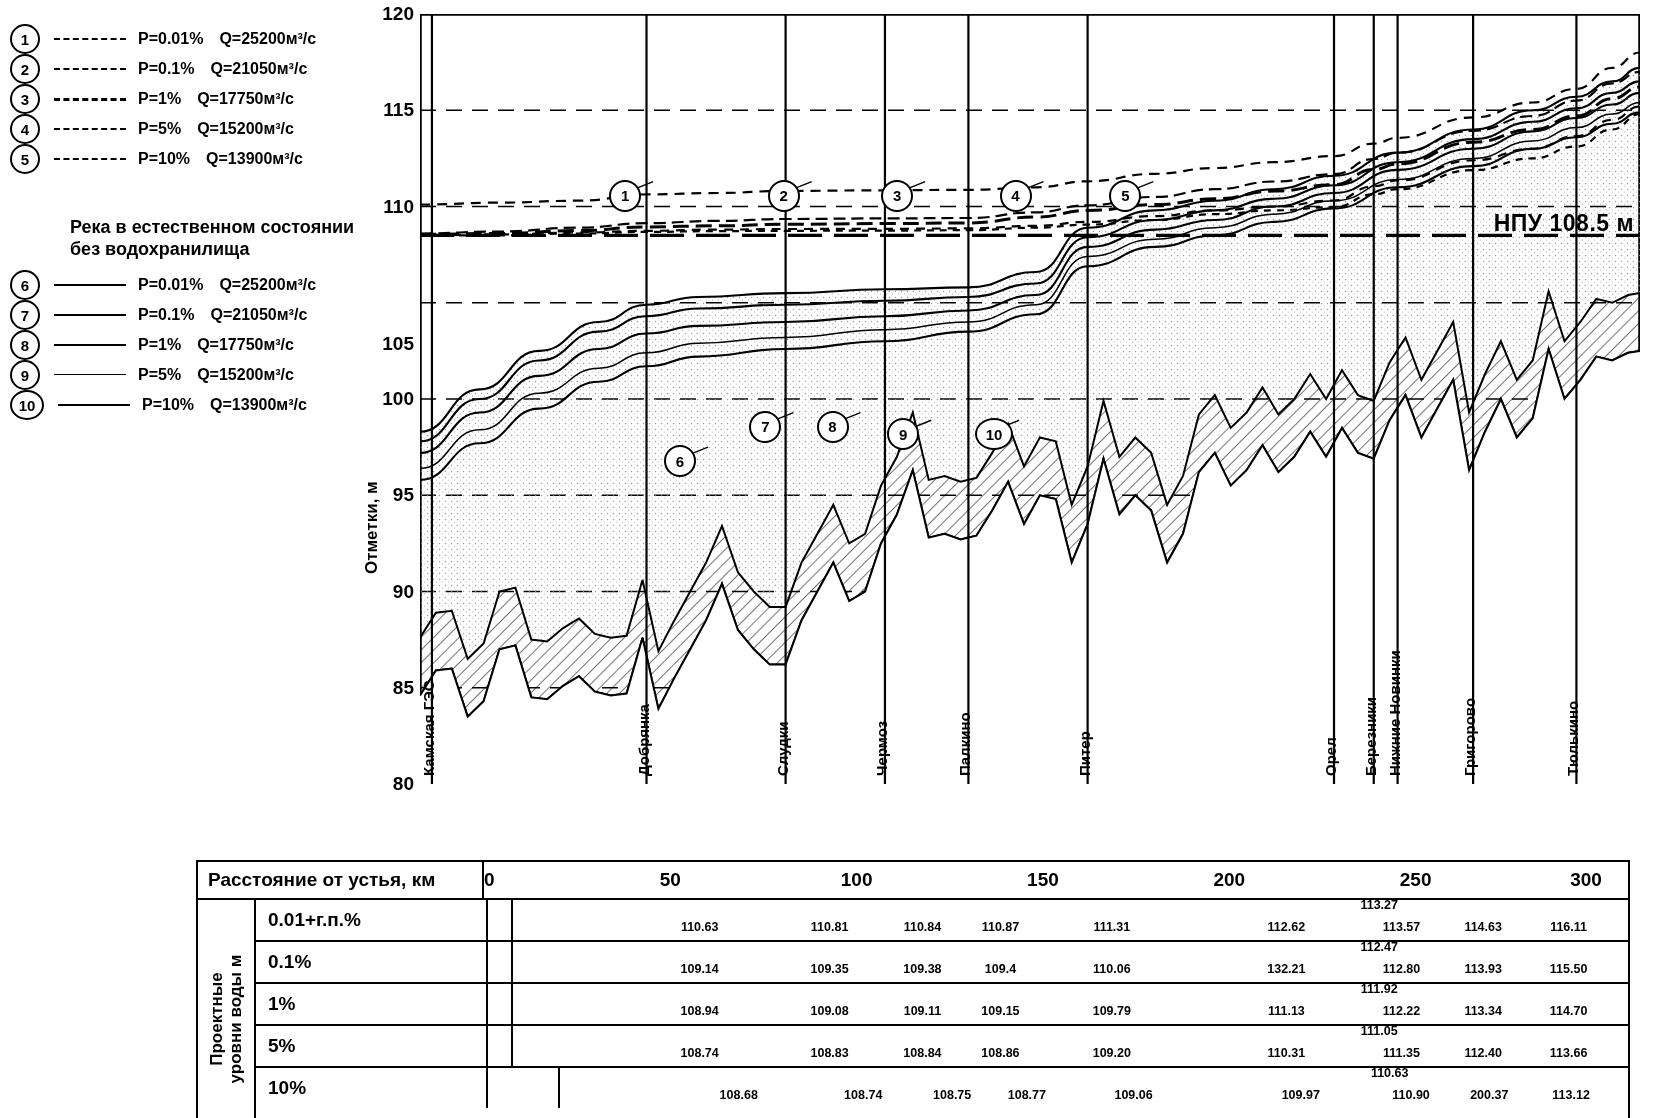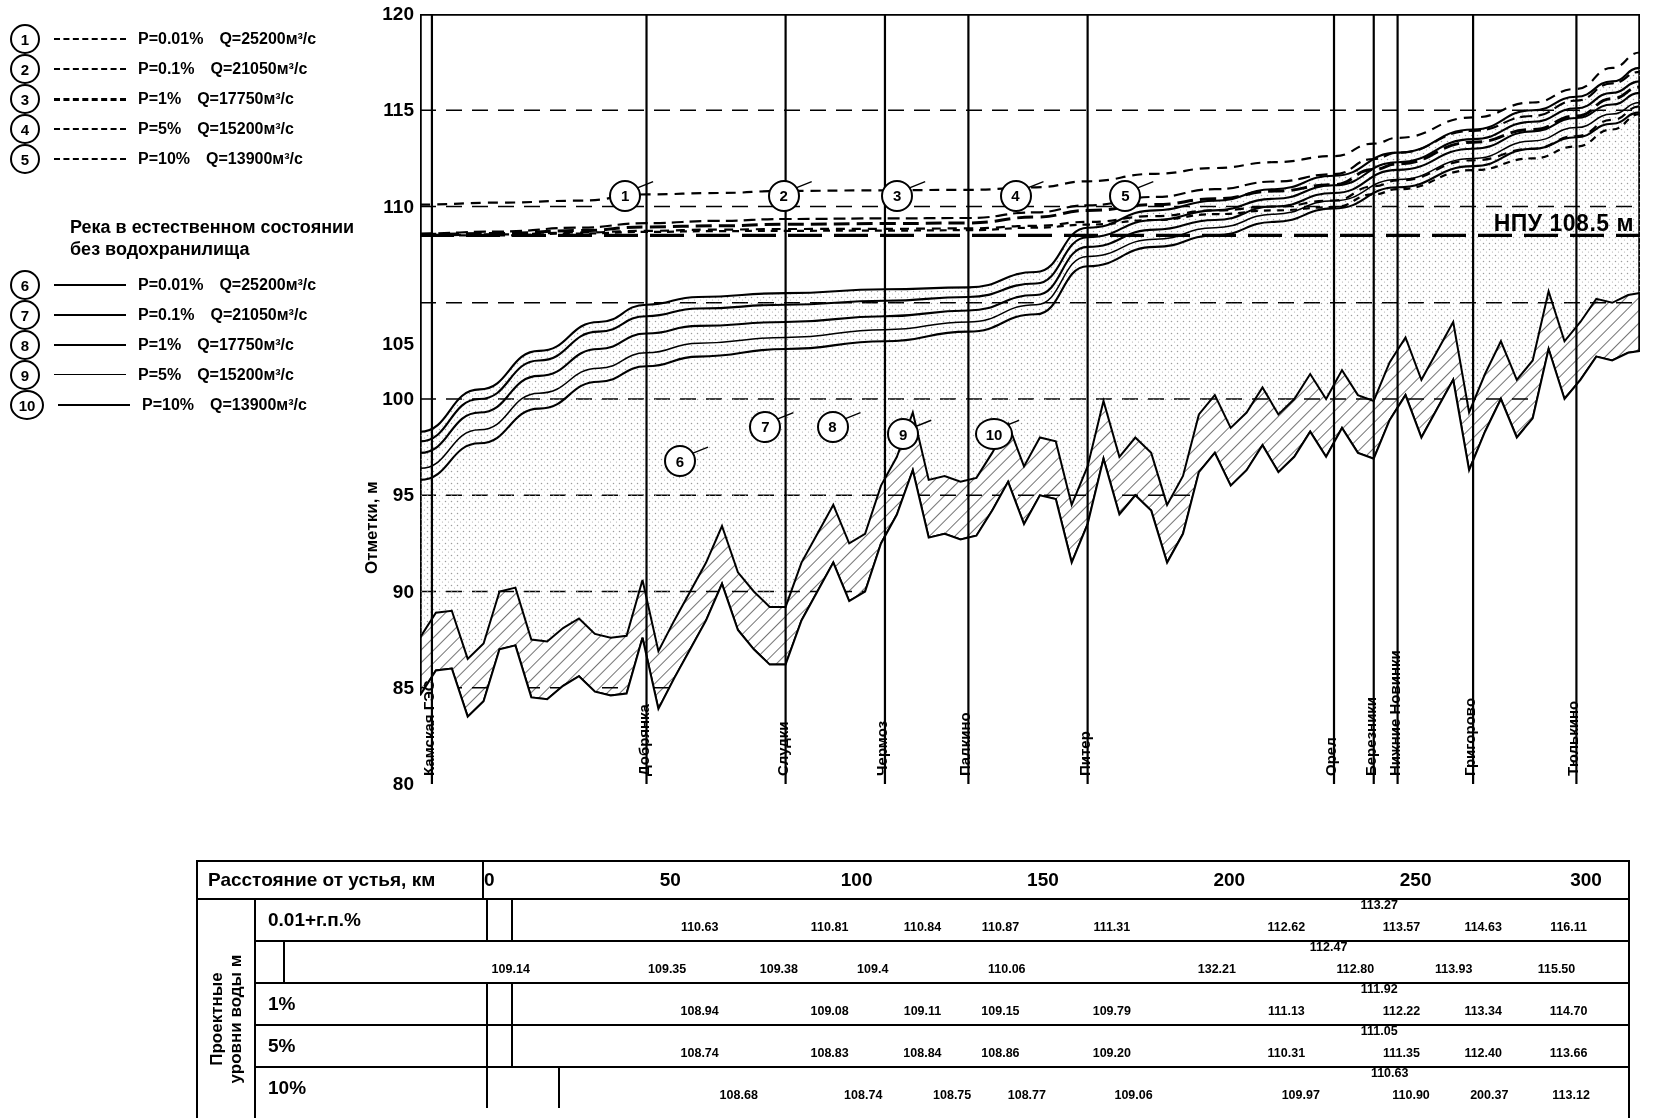--- a/index.html
+++ b/index.html
@@ -282,20 +282,21 @@
               <span style="left: 44.9511%; top: 20px;">110.87</span>
               <span style="left: 54.7231%; top: 20px;">111.31</span>
               <span style="left: 70.0326%; top: 20px;">112.62</span>
               <span style="left: 78.1759%; top: -2px;">113.27</span>
               <span style="left: 80.1303%; top: 20px;">113.57</span>
               <span style="left: 87.2964%; top: 20px;">114.63</span>
               <span style="left: 94.7883%; top: 20px;">116.11</span>
             </div>
           </div>
           <div class="drow">
+            <div class="pct">0.1%</div>
             <div class="vals">
               <div class="vgrid" style="left: 2%;"></div>
               <span style="left: 18.5668%; top: 20px;">109.14</span>
               <span style="left: 29.9674%; top: 20px;">109.35</span>
               <span style="left: 38.1107%; top: 20px;">109.38</span>
               <span style="left: 44.9511%; top: 20px;">109.4</span>
               <span style="left: 54.7231%; top: 20px;">110.06</span>
               <span style="left: 70.0326%; top: 20px;">132.21</span>
               <span style="left: 78.1759%; top: -2px;">112.47</span>
               <span style="left: 80.1303%; top: 20px;">112.80</span>

